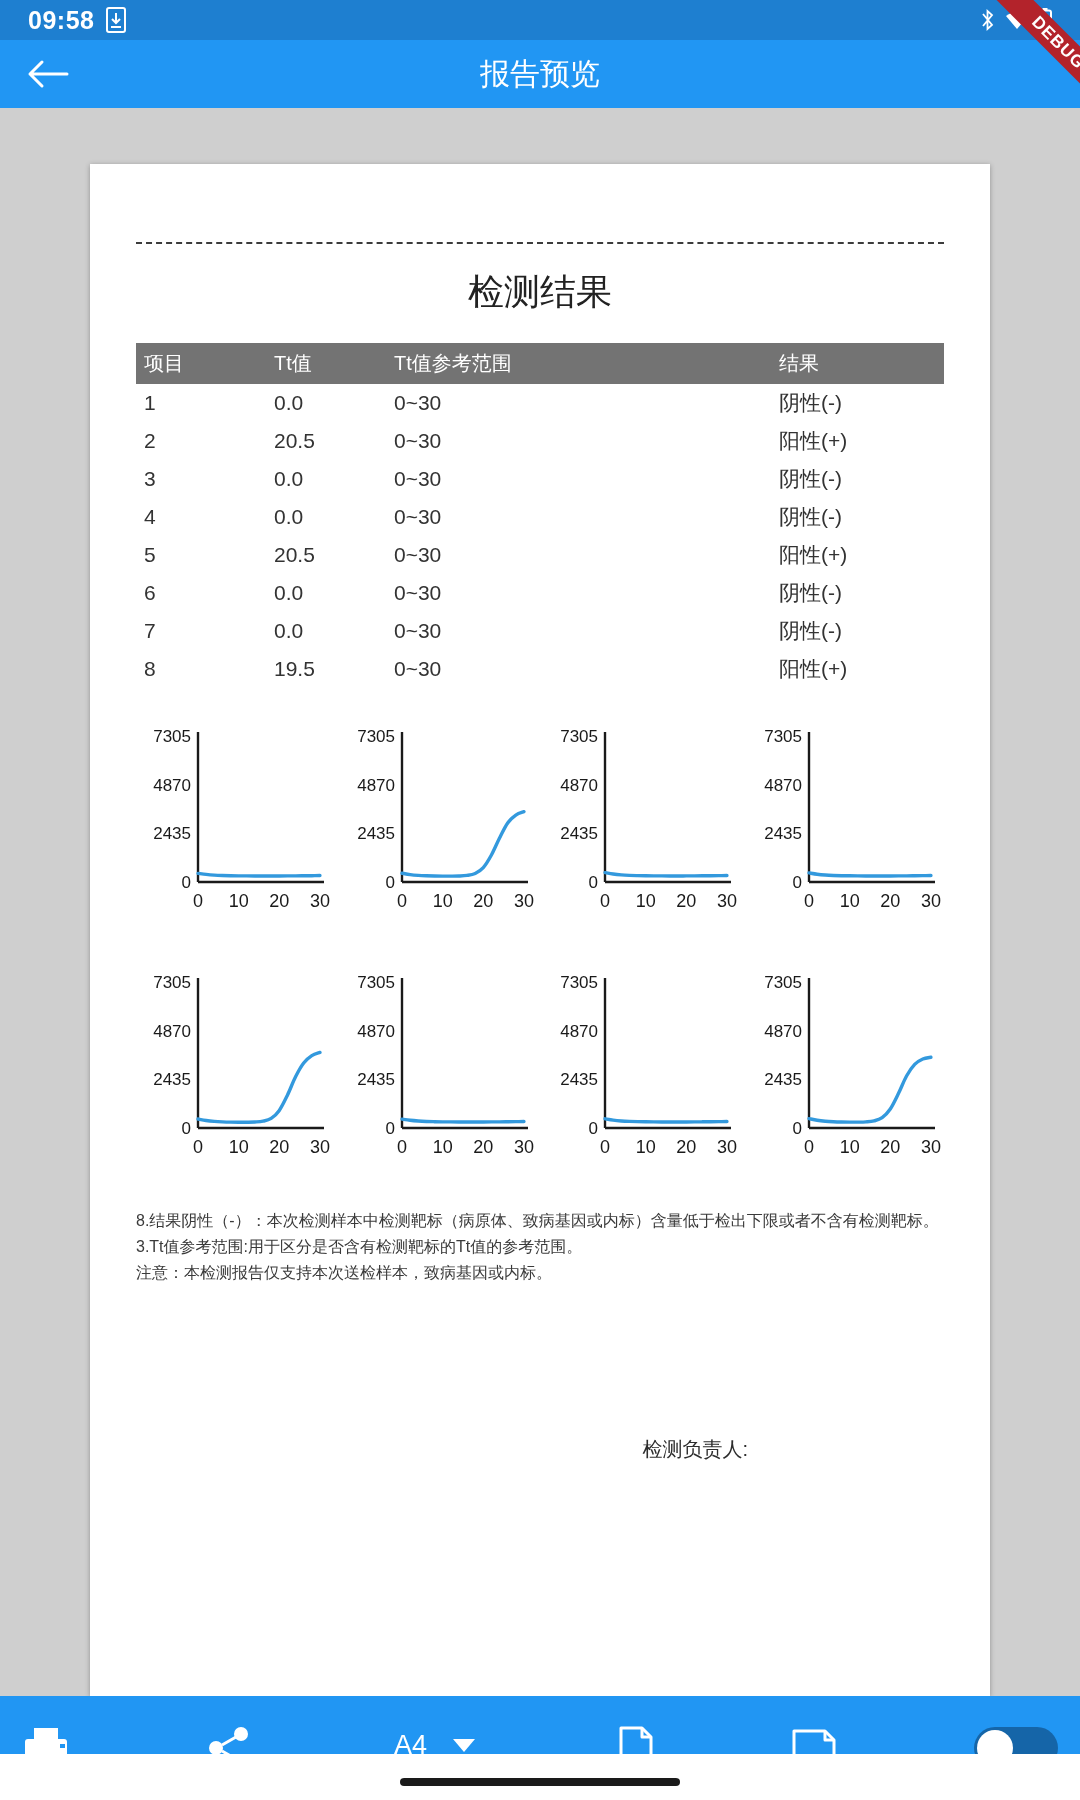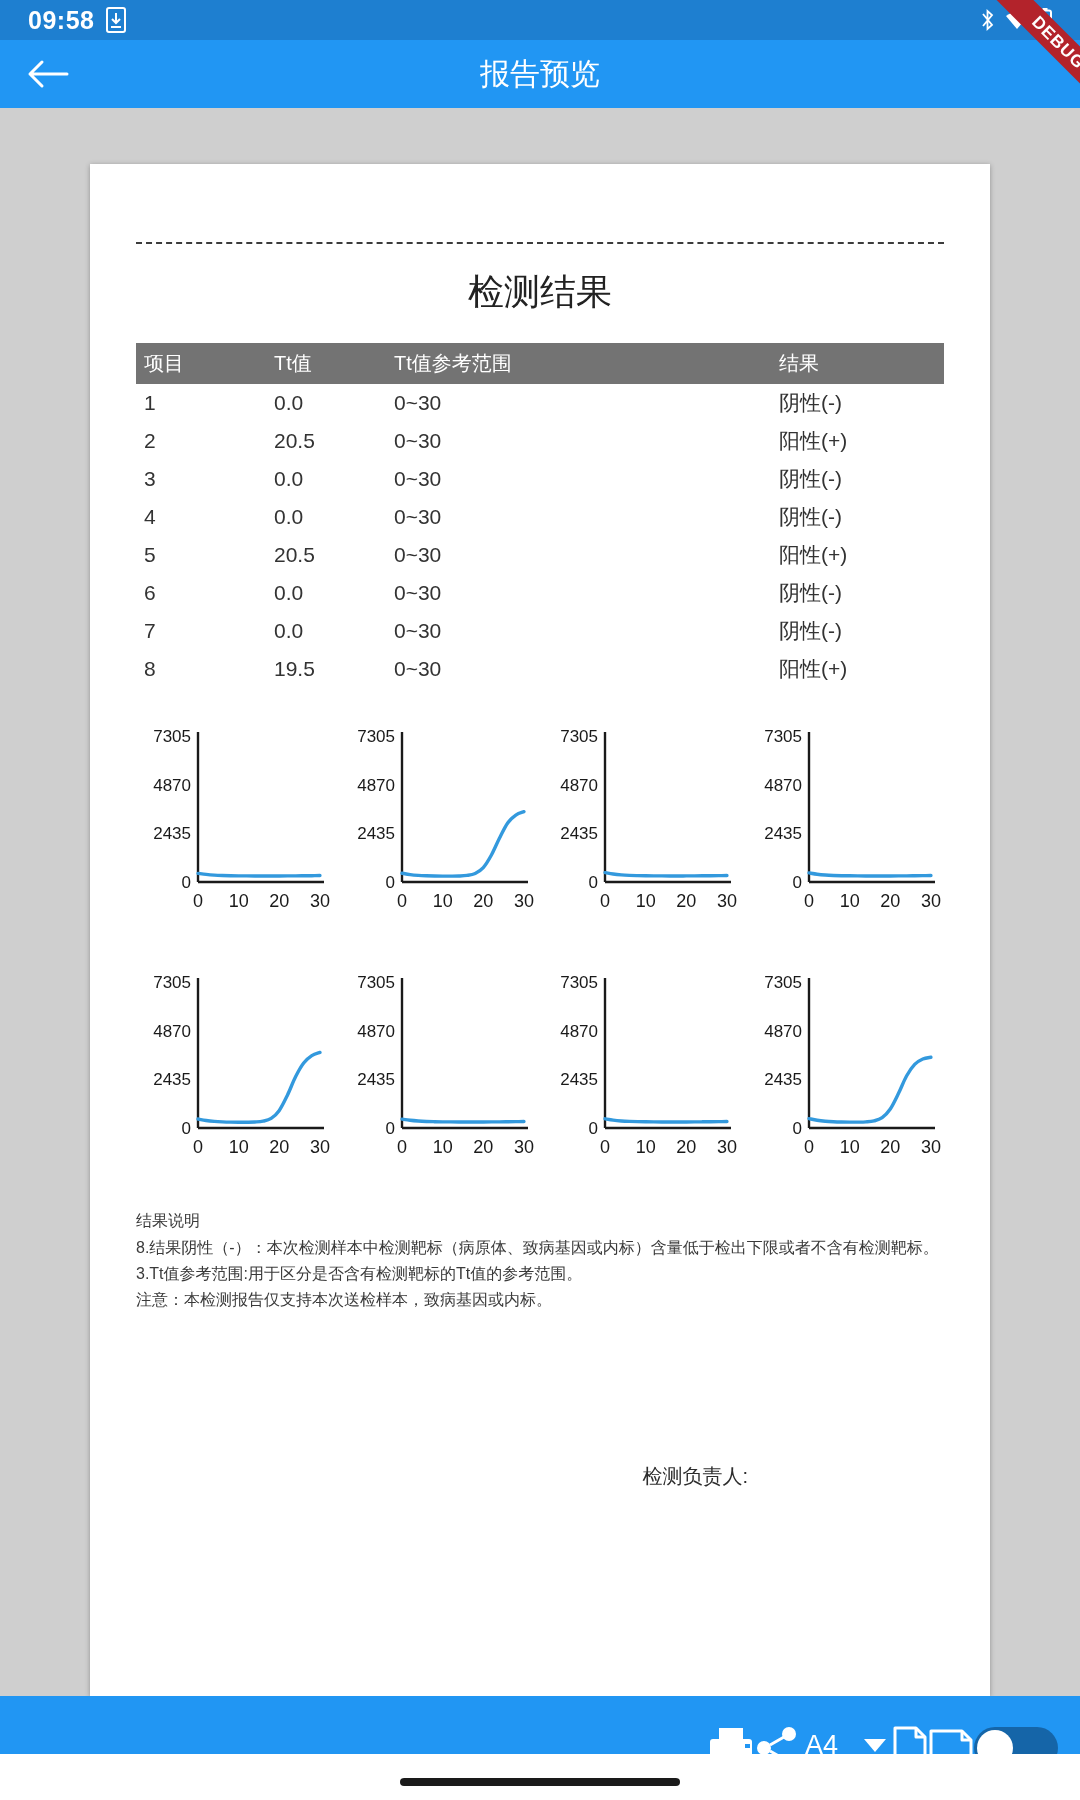--- a/index.html
+++ b/index.html
@@ -108,21 +108,21 @@
   .notes p{white-space:nowrap;}
   .signature{
     margin-top:150px;text-align:right;padding-right:196px;
     font-size:20px;color:#2d2d2d;padding-bottom:60px;
   }
 
   
   .toolbar{
     position:absolute;left:0;right:0;bottom:0;height:104px;
     background:#2196f3;display:flex;align-items:center;
-    justify-content:flex-end;padding:0 22px;
+    justify-content:space-between;padding:0 22px;
   }
   .tb-btn{display:flex;align-items:center;justify-content:center;cursor:pointer;}
   .paper-select{
     display:flex;align-items:center;gap:26px;color:#fff;cursor:pointer;
     border-bottom:2px solid rgba(255,255,255,.55);padding:2px 6px 6px 6px;
   }
   .paper-select .label{font-size:27px;}
   .caret{width:0;height:0;border-left:11px solid transparent;
     border-right:11px solid transparent;border-top:13px solid #fff;}
   .switch{
@@ -369,21 +369,20 @@
             <text x="62" y="185" text-anchor="middle" font-size="18" fill="#1a1a1a" font-family="&quot;Liberation Sans&quot;,sans-serif">0</text>
             <text x="102.64516129032258" y="185" text-anchor="middle" font-size="18" fill="#1a1a1a" font-family="&quot;Liberation Sans&quot;,sans-serif">10</text>
             <text x="143.29032258064515" y="185" text-anchor="middle" font-size="18" fill="#1a1a1a" font-family="&quot;Liberation Sans&quot;,sans-serif">20</text>
             <text x="183.93548387096774" y="185" text-anchor="middle" font-size="18" fill="#1a1a1a" font-family="&quot;Liberation Sans&quot;,sans-serif">30</text>
             <path d="M62.00,150.61 C63.35,150.87 67.42,151.77 70.13,152.21 C72.84,152.64 75.55,152.94 78.26,153.20 C80.97,153.46 83.68,153.62 86.39,153.76 C89.10,153.90 91.81,153.98 94.52,154.04 C97.23,154.11 99.94,154.15 102.65,154.16 C105.35,154.18 108.06,154.19 110.77,154.14 C113.48,154.10 116.19,154.11 118.90,153.90 C121.61,153.70 124.32,153.62 127.03,152.90 C129.74,152.19 132.45,151.59 135.16,149.61 C137.87,147.63 140.58,145.01 143.29,141.01 C146.00,137.02 148.71,131.12 151.42,125.62 C154.13,120.13 156.84,112.90 159.55,108.04 C162.26,103.17 164.97,99.27 167.68,96.44 C170.39,93.61 173.10,92.25 175.81,91.05 C178.52,89.85 182.58,89.55 183.94,89.25" fill="none" stroke="#3399dd" stroke-width="3.4" stroke-linecap="round" stroke-linejoin="round"></path>
           </svg>
         </div>
       </div>
 
     <div class="notes">
-      <div class="note-head">结果说明</div>
       <p>8.结果阴性（-）：本次检测样本中检测靶标（病原体、致病基因或内标）含量低于检出下限或者不含有检测靶标。</p>
       <p>3.Tt值参考范围:用于区分是否含有检测靶标的Tt值的参考范围。</p>
       <p>注意：本检测报告仅支持本次送检样本，致病基因或内标。</p>
     </div>
 
     <div class="signature">检测负责人:</div>
   </div>
 </div>
 
 <div class="toolbar">

